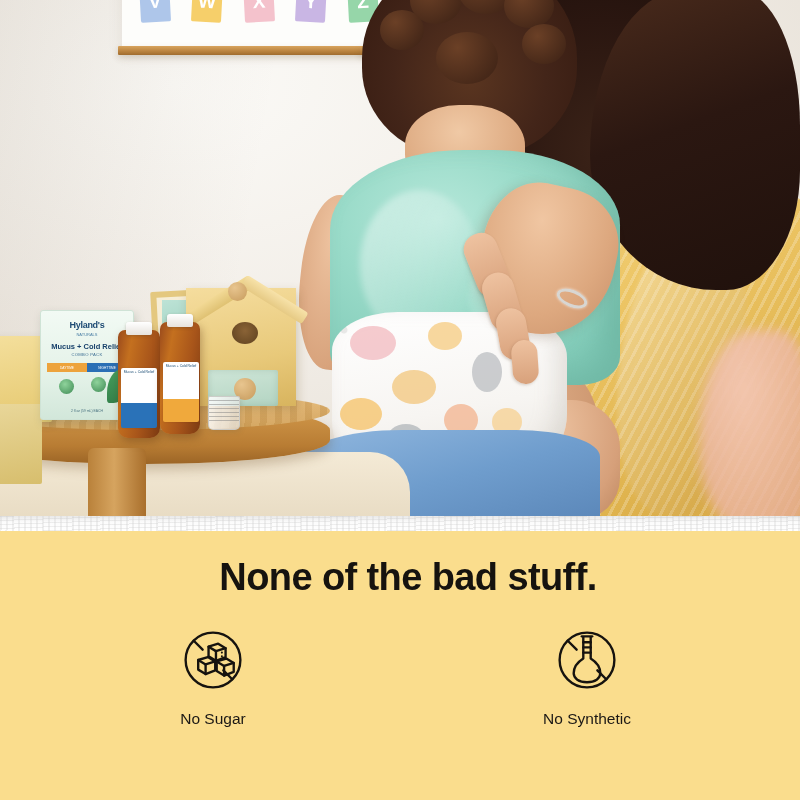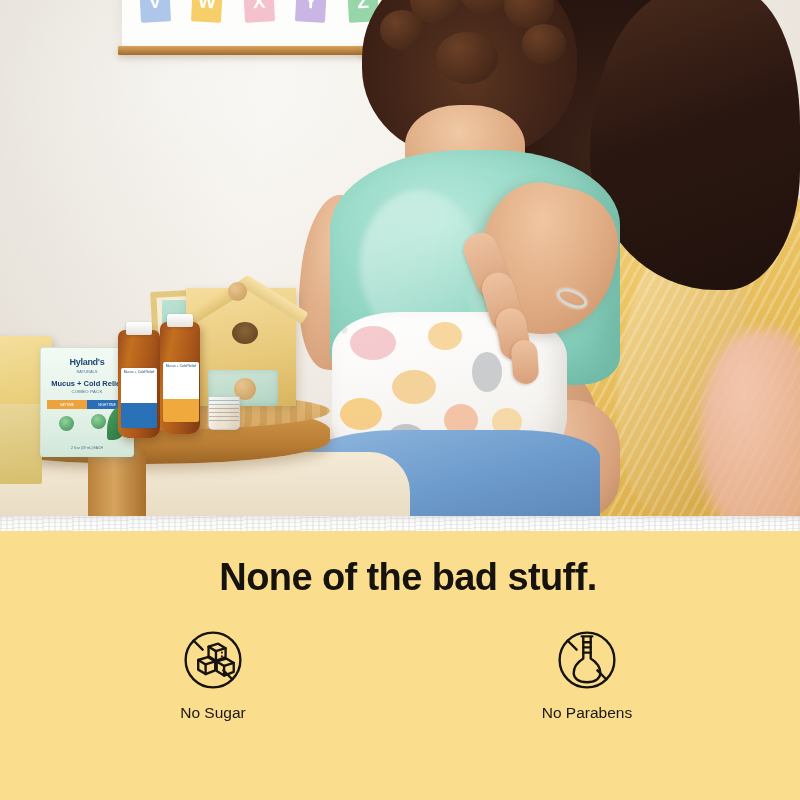--- a/index.html
+++ b/index.html
@@ -194,21 +194,20 @@
     background:linear-gradient(90deg,#b9813a,#d6a45f 45%,#a96f2c);
     border-radius:6px;
   }
   
   .box{
     position:absolute;left:40px;top:310px;width:92px;height:108px;
     background:linear-gradient(180deg,#f2faf4 0%,#e4f2e8 60%,#d2e7da 100%);
     border:1px solid #cfe3d6;border-radius:3px;
     box-shadow:2px 4px 9px rgba(90,110,95,.25);
     overflow:hidden;
-    margin-top:37px;
   }
   .box-brand{position:absolute;left:0;top:9px;width:100%;text-align:center;
     font-size:9px;font-weight:700;color:#1d4a73;letter-spacing:-.3px;}
   .box-sub{position:absolute;left:0;top:21px;width:100%;text-align:center;
     font-size:4px;color:#4a7fa5;}
   .box-title{position:absolute;left:0;top:31px;width:100%;text-align:center;
     font-size:7.5px;font-weight:700;color:#17406b;}
   .box-combo{position:absolute;left:0;top:41px;width:100%;text-align:center;
     font-size:4.2px;color:#3c6e93;letter-spacing:.3px;}
   .box-bar{position:absolute;left:6px;top:52px;width:80px;height:9px;display:flex;}
@@ -296,21 +295,21 @@
     font-size:38px;font-weight:700;color:#16130f;letter-spacing:-.6px;
   }
   .features{
     position:absolute;left:0;top:92px;width:100%;
     display:flex;justify-content:space-around;align-items:flex-start;
     padding:0 26px;box-sizing:border-box;
   }
   .feature{width:160px;display:flex;flex-direction:column;align-items:center;}
   .feature .ico{width:74px;height:74px;}
   .feature .cap-txt{
-    margin-top:6px;text-align:center;font-size:15.5px;color:#1b1815;line-height:1.35;
+    margin-top:12px;text-align:center;font-size:15.5px;color:#1b1815;line-height:1.35;
   }
   svg{display:block;}
 </style>
 </head>
 <body>
 
 <div id="stage">
 
   <div class="photo">
     <div class="wall"></div>
@@ -465,19 +464,19 @@
             <circle cx="50" cy="50" r="37"></circle>
             <line x1="24" y1="24" x2="36" y2="36"></line>
             <line x1="64" y1="64" x2="76" y2="76"></line>
             <path d="M43 18 L57 18"></path>
             <path d="M45 19 L45 48 C37 53 32 60 32 68 C32 75 39 80 50 80 C61 80 68 75 68 68 C68 60 63 53 55 48 L55 19"></path>
             <line x1="45" y1="26" x2="55" y2="26"></line>
             <line x1="45" y1="33" x2="55" y2="33"></line>
             <line x1="45" y1="40" x2="55" y2="40"></line>
           </svg>
         </div>
-        <div class="cap-txt">No Parabens</div>
+        <div class="cap-txt">No Synthetic</div>
       </div>
 
 
     </div>
   </div>
 </div>
 
 </body></html>

